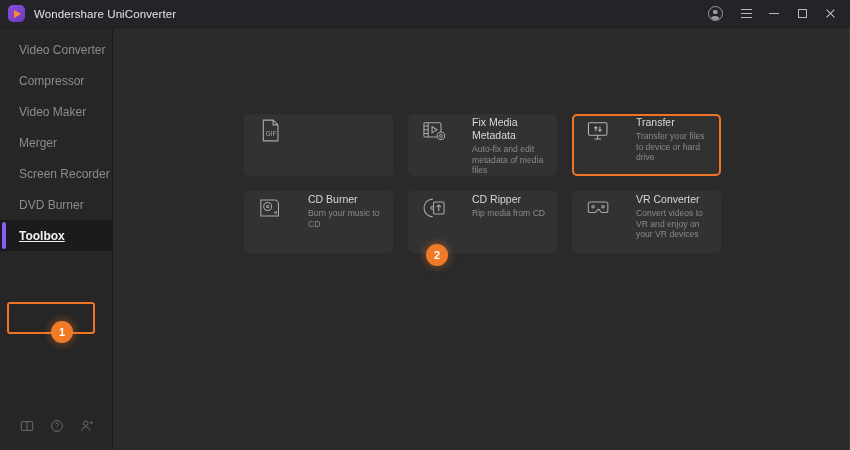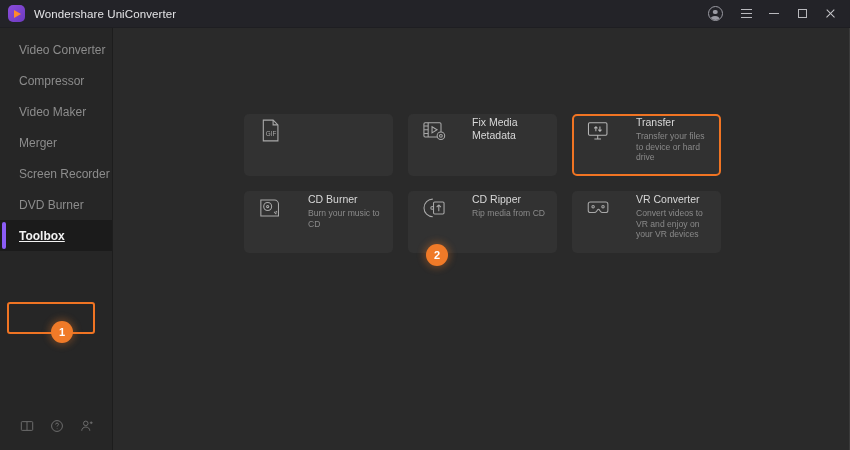--- a/index.html
+++ b/index.html
@@ -254,20 +254,21 @@
               <rect x="2" y="4" width="18.5" height="15.5" rx="1.3"></rect>
               <line x1="6.6" y1="4" x2="6.6" y2="19.5"></line>
               <path d="M2.2 7.6h4.4M2.2 11.7h4.4M2.2 15.8h4.4"></path>
               <path d="M10.8 8.4l5.4 3.3-5.4 3.3z"></path>
               <circle cx="20.4" cy="18.2" r="4.1" fill="#323232"></circle>
               <circle cx="20.4" cy="18.2" r="1.5"></circle>
             </svg>
           </span>
           <span class="card-text">
             <span class="card-title" style="display:block">Fix Media Metadata</span>
+            <span class="card-desc" style="display:block">Auto-fix and edit metadata of media files</span>
           </span>
         </div>
 
         <div class="card selected">
           <span class="card-icon">
             <svg width="26" height="24" viewBox="0 0 28 26" fill="none" stroke="#b4b4b4" stroke-width="1.15">
               <rect x="2.6" y="4" width="20" height="13.6" rx="1.3"></rect>
               <path d="M9 21.6h7.2M12.6 17.6v4"></path>
               <path d="M10.6 13.4V8.2M10.6 8.2l-1.7 1.9M10.6 8.2l1.7 1.9"></path>
               <path d="M15 8.2v5.2M15 13.4l-1.7-1.9M15 13.4l1.7-1.9"></path>

